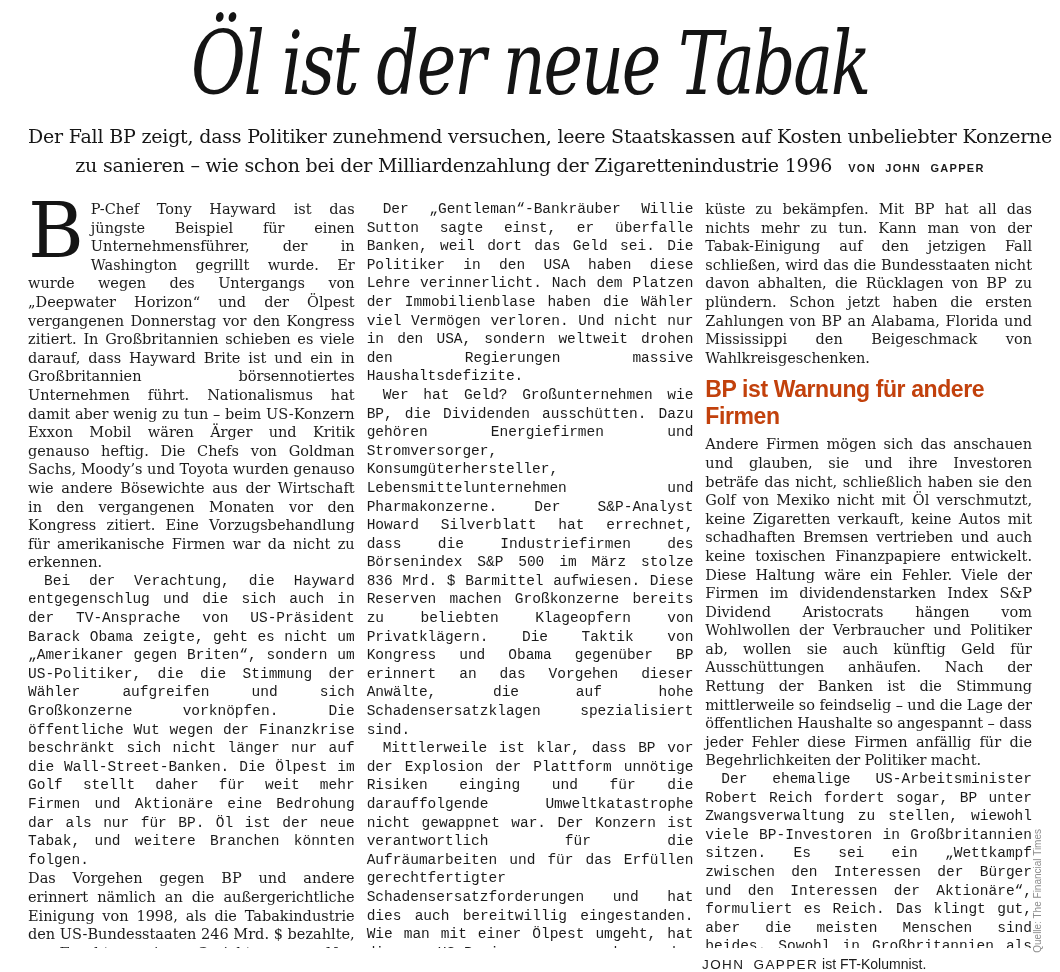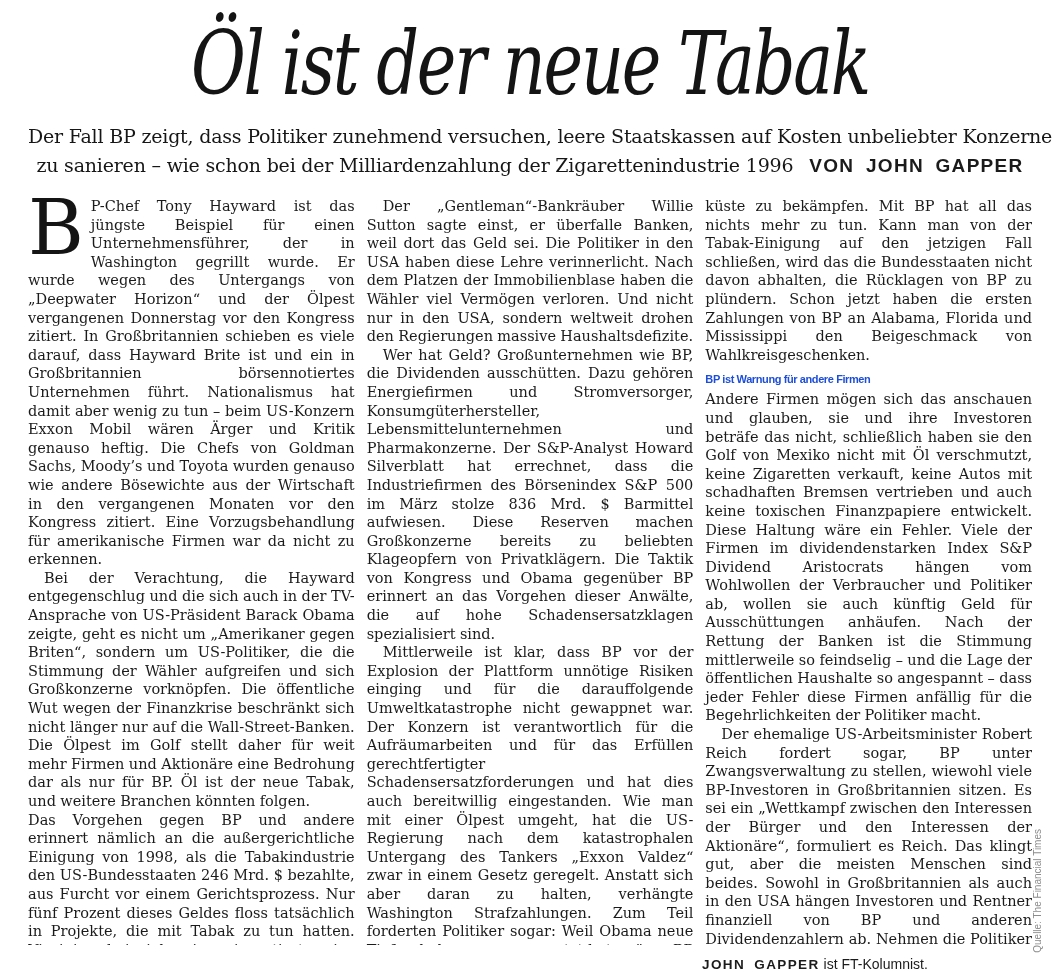--- a/index.html
+++ b/index.html
@@ -35,21 +35,21 @@
     text-align: center;
     font-size: 19px;
     line-height: 29px;
     letter-spacing: -0.2px;
     color: #161616;
   }
   .deck-line { white-space: nowrap; text-align: center; }
   .byline {
     font-family: "Liberation Sans", sans-serif;
     font-weight: bold;
-    font-size: 19px;
+    font-size: 11px;
     letter-spacing: 1.3px;
     word-spacing: 5px;
     margin-left: 16px;
     color: #1b1b1b;
   }
   .columns {
     display: flex;
     gap: 12px;
     margin-top: 17px;
     height: 748px;
@@ -58,47 +58,47 @@
   .col { flex: 1 1 0; min-width: 0; }
   p.body {
     margin: 0;
     font-size: 14.5px;
     line-height: 18.6px;
     text-align: justify;
     hyphens: auto;
     -webkit-hyphens: auto;
     word-spacing: -0.3px;
   }
-  p.indent { text-indent: 16px; }
+  p.indent { text-indent: 16px; font-family: Liberation Mono, monospace; }
   .dropcap {
     float: left;
     font-size: 76px;
     line-height: 56px;
     padding: 3px 7px 0 0;
     color: #141414;
   }
   h2.subhead {
     margin: 9px 0 5px 0;
     font-family: "Liberation Sans", sans-serif;
     font-weight: bold;
-    font-size: 11px;
+    font-size: 23px;
     letter-spacing: -0.4px;
-    color: #1d4ed8;
+    color: #c2410c;
   }
   .footer {
     position: absolute;
     left: 702px;
     top: 938px;
     font-family: "Liberation Sans", sans-serif;
     font-size: 14px;
     color: #1b1b1b;
     white-space: nowrap;
   }
   .footer .author {
-    font-weight: bold;
+    font-weight: normal;
     letter-spacing: 1.4px;
     word-spacing: 4px;
     font-size: 13.5px;
   }
   .source-vertical {
     position: absolute;
     right: 17px;
     bottom: 37px;
     writing-mode: vertical-rl;
     transform: rotate(180deg);

